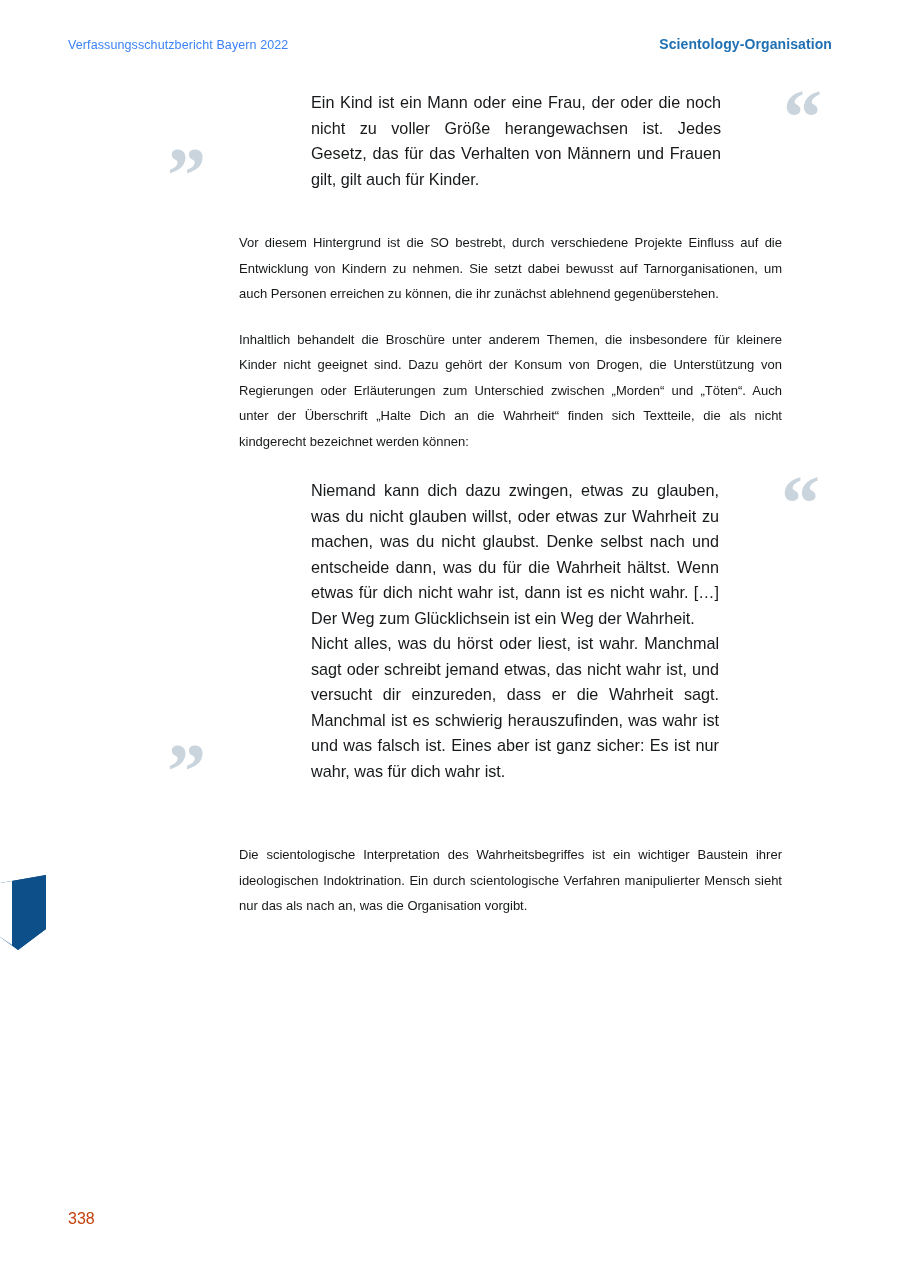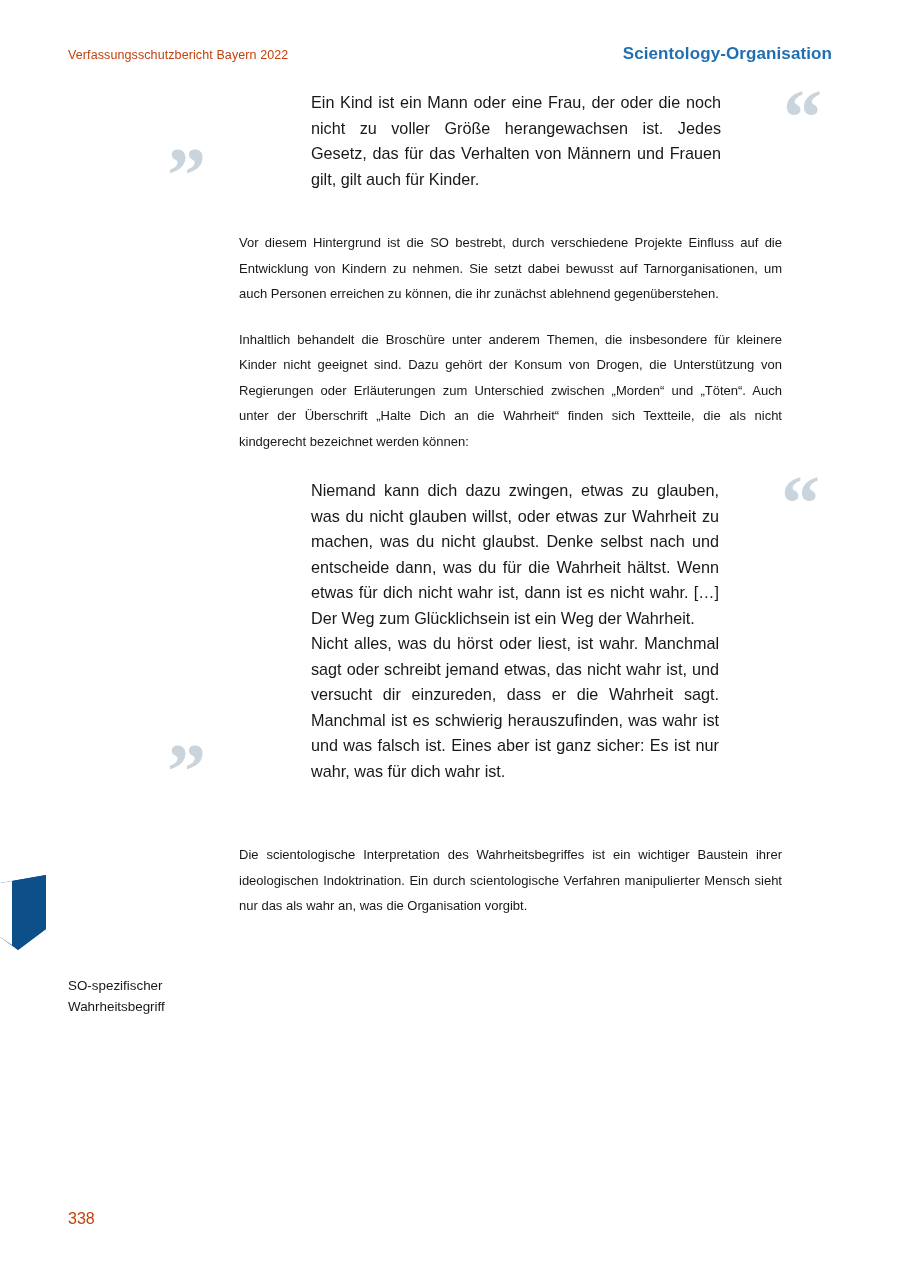--- a/index.html
+++ b/index.html
@@ -27,29 +27,28 @@
     position: absolute;
     top: 36px;
     left: 68px;
     right: 68px;
     display: flex;
     align-items: baseline;
     justify-content: space-between;
   }
   .header-left {
     font-size: 12.5px;
-    color: #c2410c;
+    color: #3b82f6;
     letter-spacing: 0.1px;
   }
   .header-right {
-    font-size: 17px;
+    font-size: 14px;
     font-weight: bold;
     color: #1f6fb2;
     letter-spacing: 0.1px;
-    margin-top: 8px;
   }
 
   
   .content {
     position: absolute;
     top: 90px;
     left: 239px;
     width: 543px;
   }
 
@@ -173,25 +172,24 @@
 
     <p class="body-par" style="margin-bottom:24px;">Inhaltlich behandelt die Broschüre unter anderem Themen, die insbesondere für kleinere Kinder nicht geeignet sind. Dazu gehört der Konsum von Drogen, die Unterstützung von Regierungen oder Erläuterungen zum Unterschied zwischen „Morden“ und „Töten“. Auch unter der Überschrift „Halte Dich an die Wahrheit“ finden sich Textteile, die als nicht kindgerecht bezeichnet werden können:</p>
 
     <div class="quote-block">
       <span class="mark mark-open q2-open">“</span>
       <span class="mark mark-close q2-close">”</span>
       <p class="quote-text quote-2">Niemand kann dich dazu zwingen, etwas zu glauben, was du nicht glauben willst, oder etwas zur Wahrheit zu machen, was du nicht glaubst. Denke selbst nach und entscheide dann, was du für die Wahrheit hältst. Wenn etwas für dich nicht wahr ist, dann ist es nicht wahr. […] Der Weg zum Glücklichsein ist ein Weg der Wahrheit.</p>
       <p class="quote-text quote-2" style="margin-bottom:22px;">Nicht alles, was du hörst oder liest, ist wahr. Manchmal sagt oder schreibt jemand etwas, das nicht wahr ist, und versucht dir einzureden, dass er die Wahrheit sagt. Manchmal ist es schwierig herauszufinden, was wahr ist und was falsch ist. Eines aber ist ganz sicher: Es ist nur wahr, was für dich wahr ist.</p>
     </div>
 
-    <p class="body-par" style="margin-top:58px;">Die scientologische Interpretation des Wahrheitsbegriffes ist ein wichtiger Baustein ihrer ideologischen Indoktrination. Ein durch scientologische Verfahren manipulierter Mensch sieht nur das als wahr an, was die Organisation vorgibt.</p>
+    <p class="body-par" style="margin-top:58px;">Die scientologische Interpretation des Wahrheitsbegriffes ist ein wichtiger Baustein ihrer ideologischen Indoktrination. Ein durch scientologische Verfahren manipulierter Mensch sieht nur das als nach an, was die Organisation vorgibt.</p>
 
   </div>
 
-  <div class="margin-note" style="top:975px;">SO-spezifischer Wahrheitsbegriff</div>
 
   <div class="corner-flag">
     <svg width="46" height="75" viewBox="0 0 46 75" xmlns="http://www.w3.org/2000/svg">
       <polygon points="0,8 46,0 46,54 18,75 0,62" fill="#0d5089"></polygon>
       <polygon points="0,8 12,6 12,70 0,62" fill="#ffffff"></polygon>
       <polygon points="12,6 46,0 46,54 18,75 12,70" fill="#0d5089"></polygon>
     </svg>
   </div>
 
   <div class="page-number">338</div>

